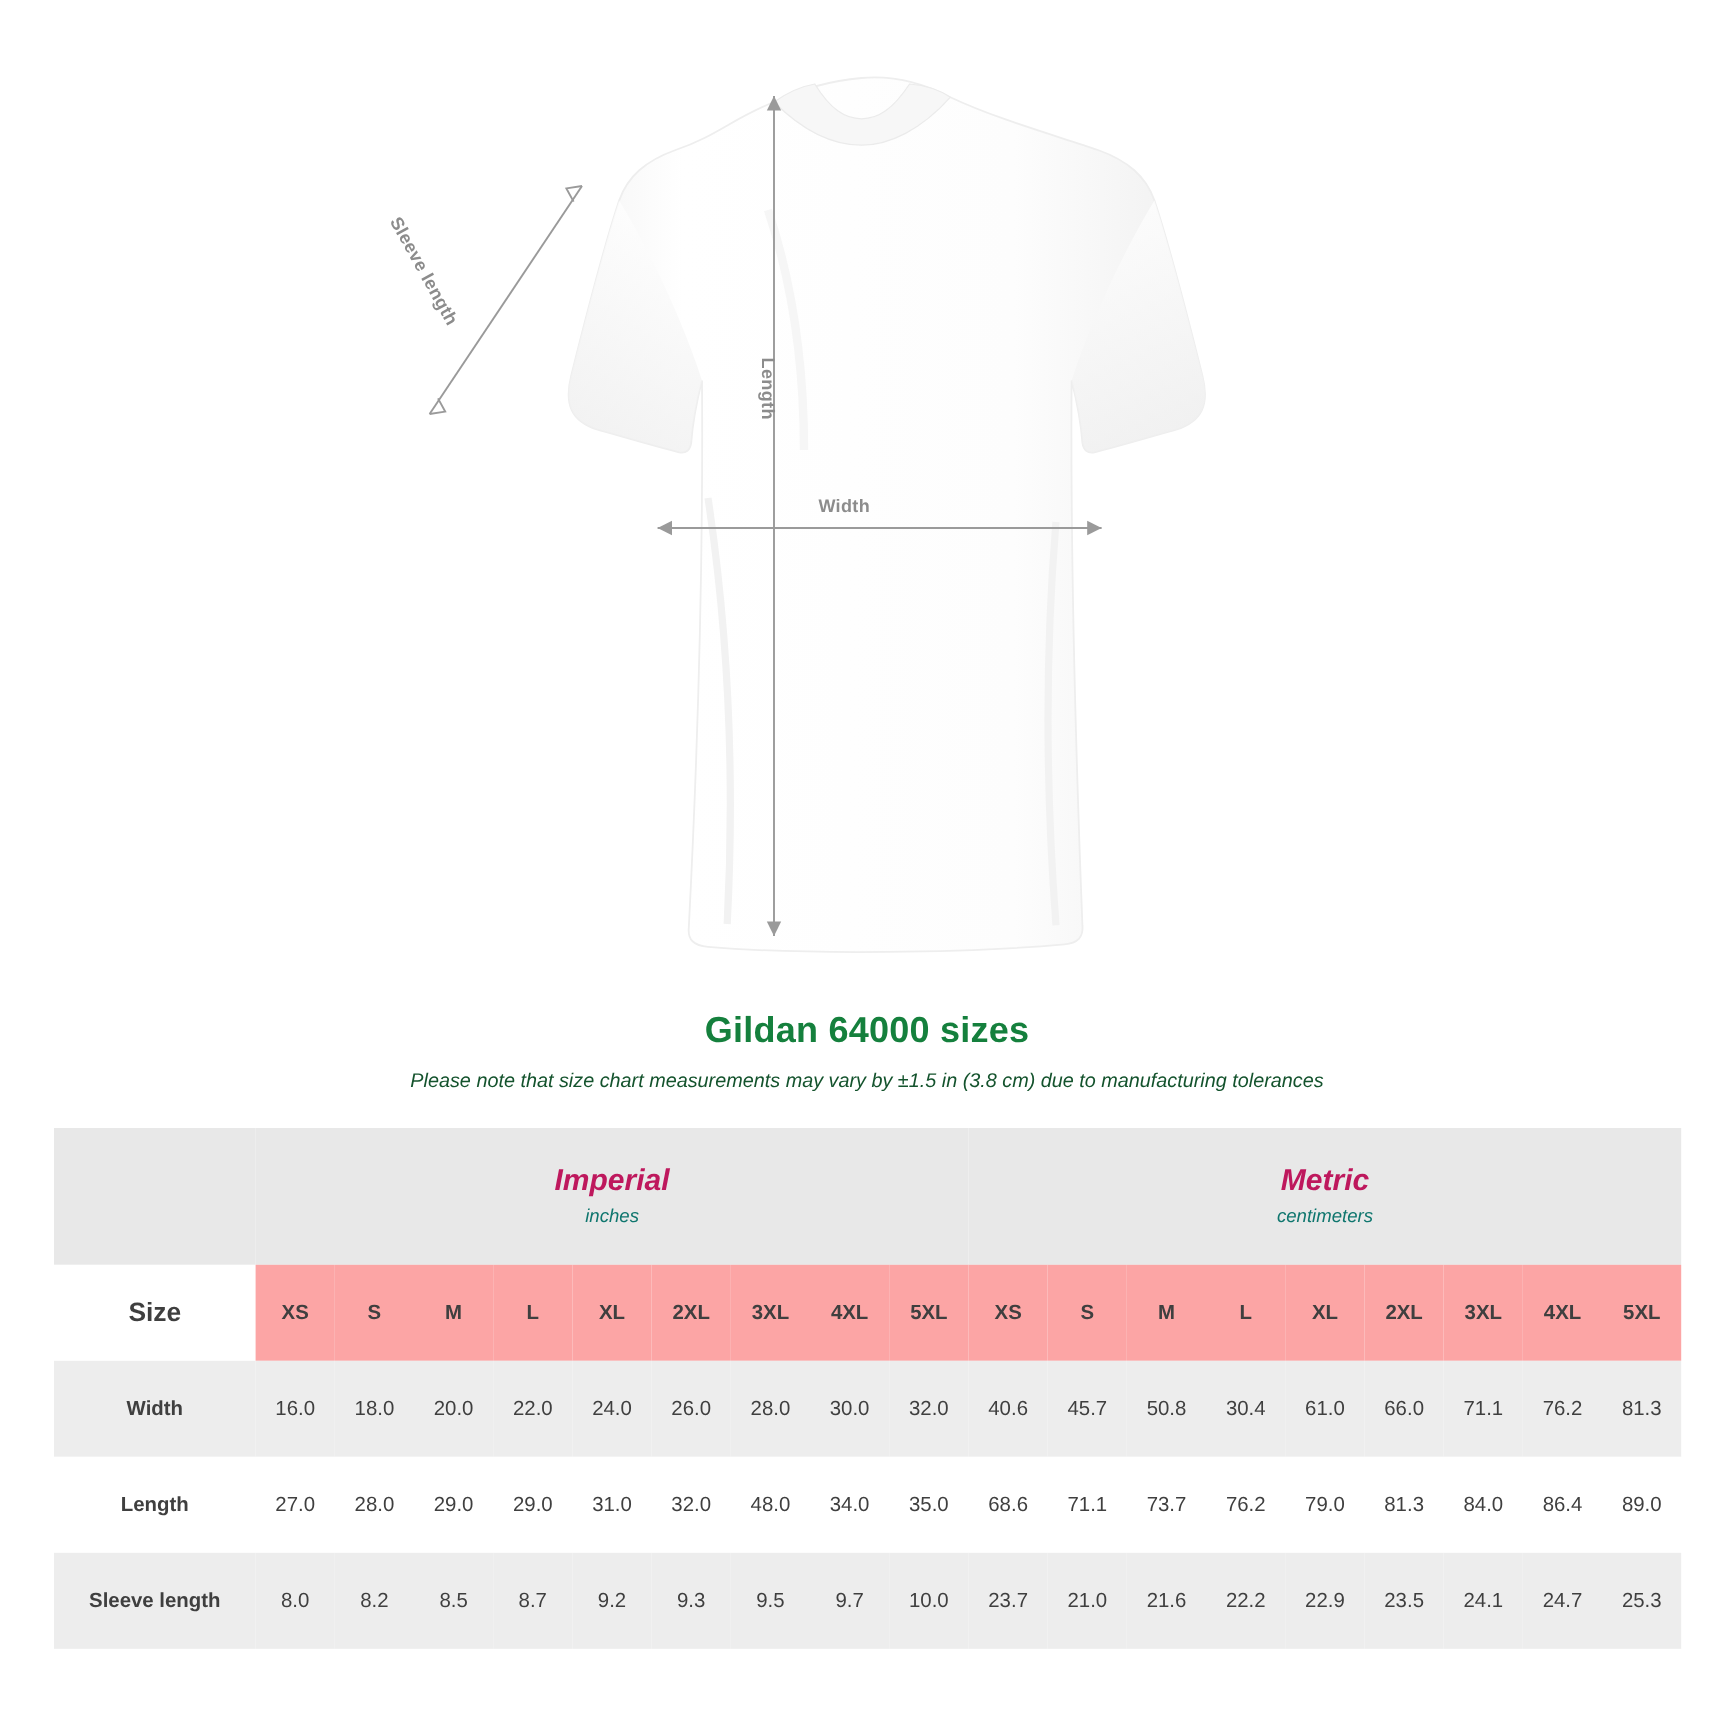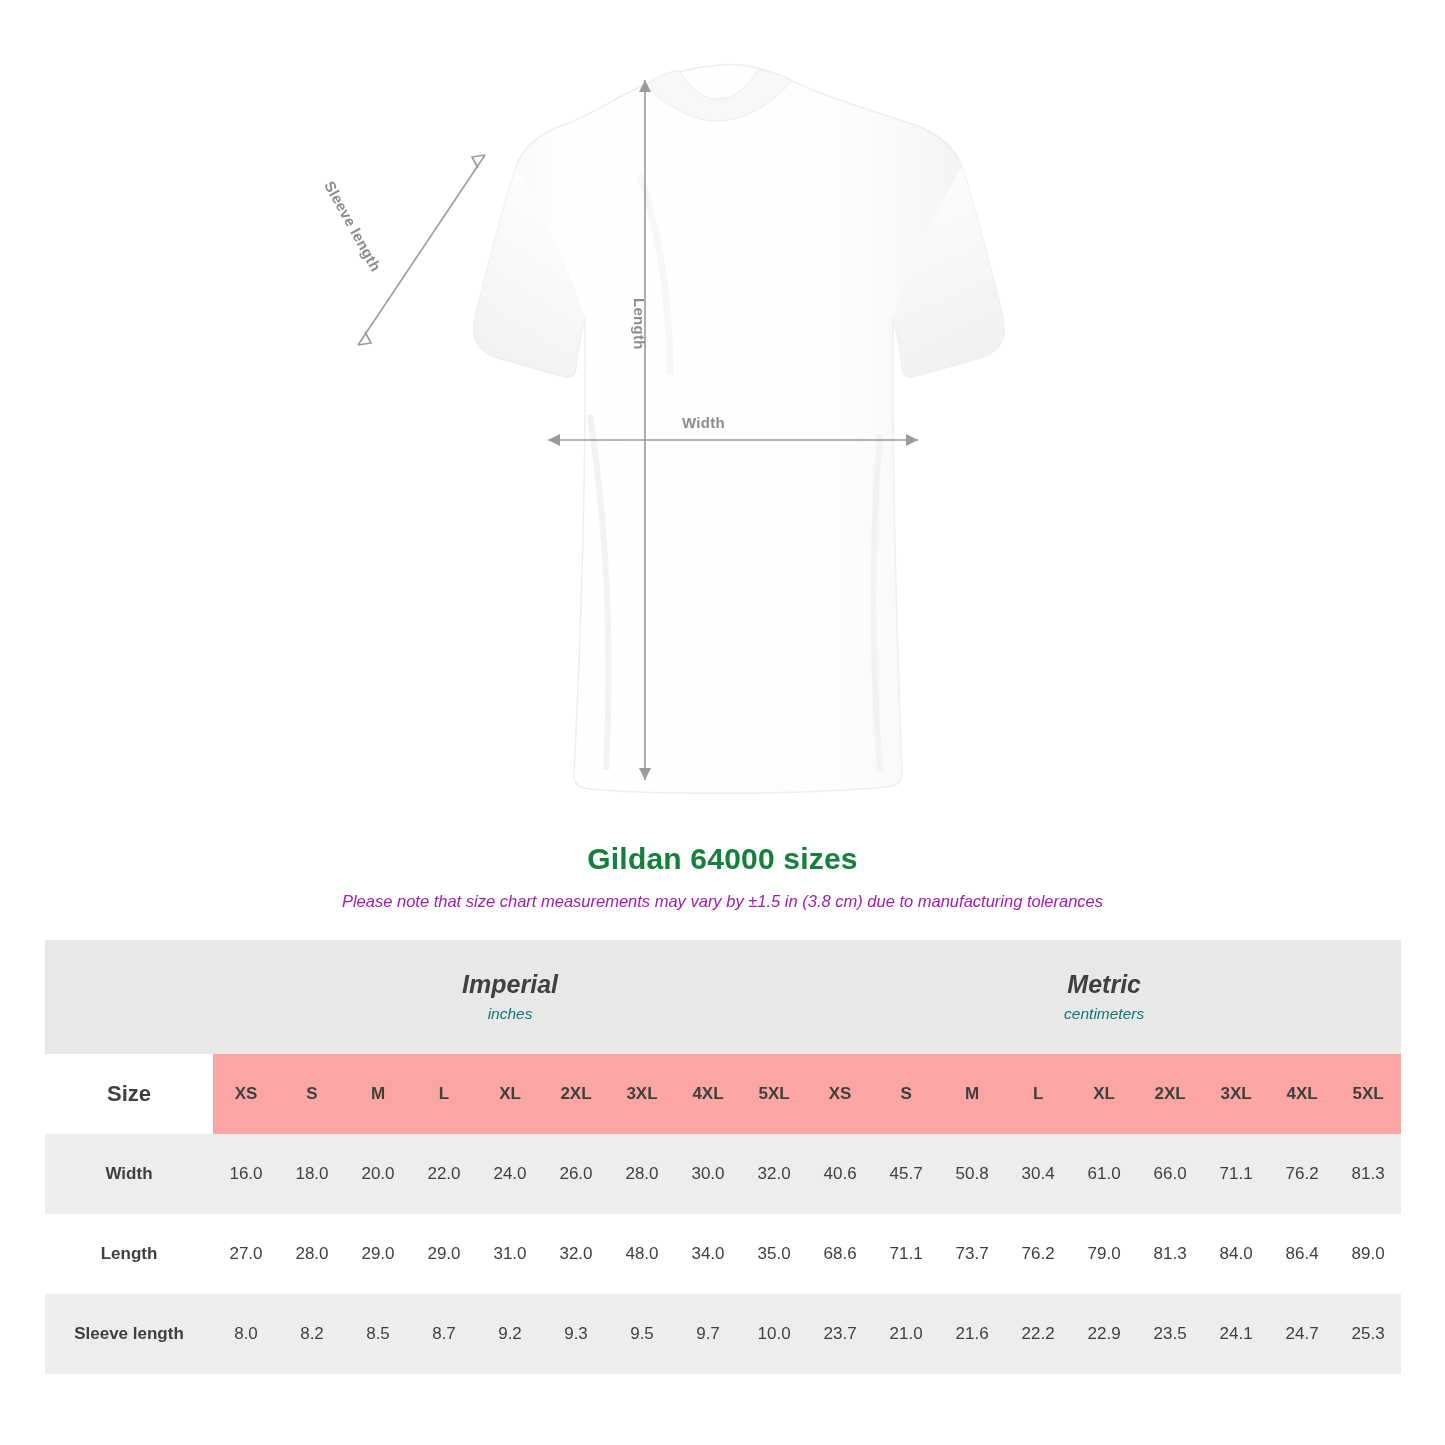--- a/index.html
+++ b/index.html
@@ -74,21 +74,21 @@
   .chart-title {
     font-size: 30px;
     font-weight: bold;
     color: #15803d;
     margin: 0;
     letter-spacing: 0.2px;
   }
   .chart-note {
     font-size: 16.5px;
     font-style: italic;
-    color: #a21caf;
+    color: #14532d;
     margin-top: 16px;
   }
 
   
   .table-wrap {
     margin: 29px 45px 0 45px;
     width: 1355px;
   }
   table.size-table {
     border-collapse: collapse;
@@ -104,21 +104,21 @@
     border: 0;
   }
   .unitrow td {
     background: #e8e8e8;
     height: 114px;
   }
   .unit-main {
     font-size: 25px;
     font-style: italic;
     font-weight: bold;
-    color: #404040;
+    color: #be185d;
     line-height: 1.05;
   }
   .unit-sub {
     font-size: 15.5px;
     font-style: italic;
     color: #0f766e;
     margin-top: 8px;
   }
   .headrow td {
     background: #fca5a5;

